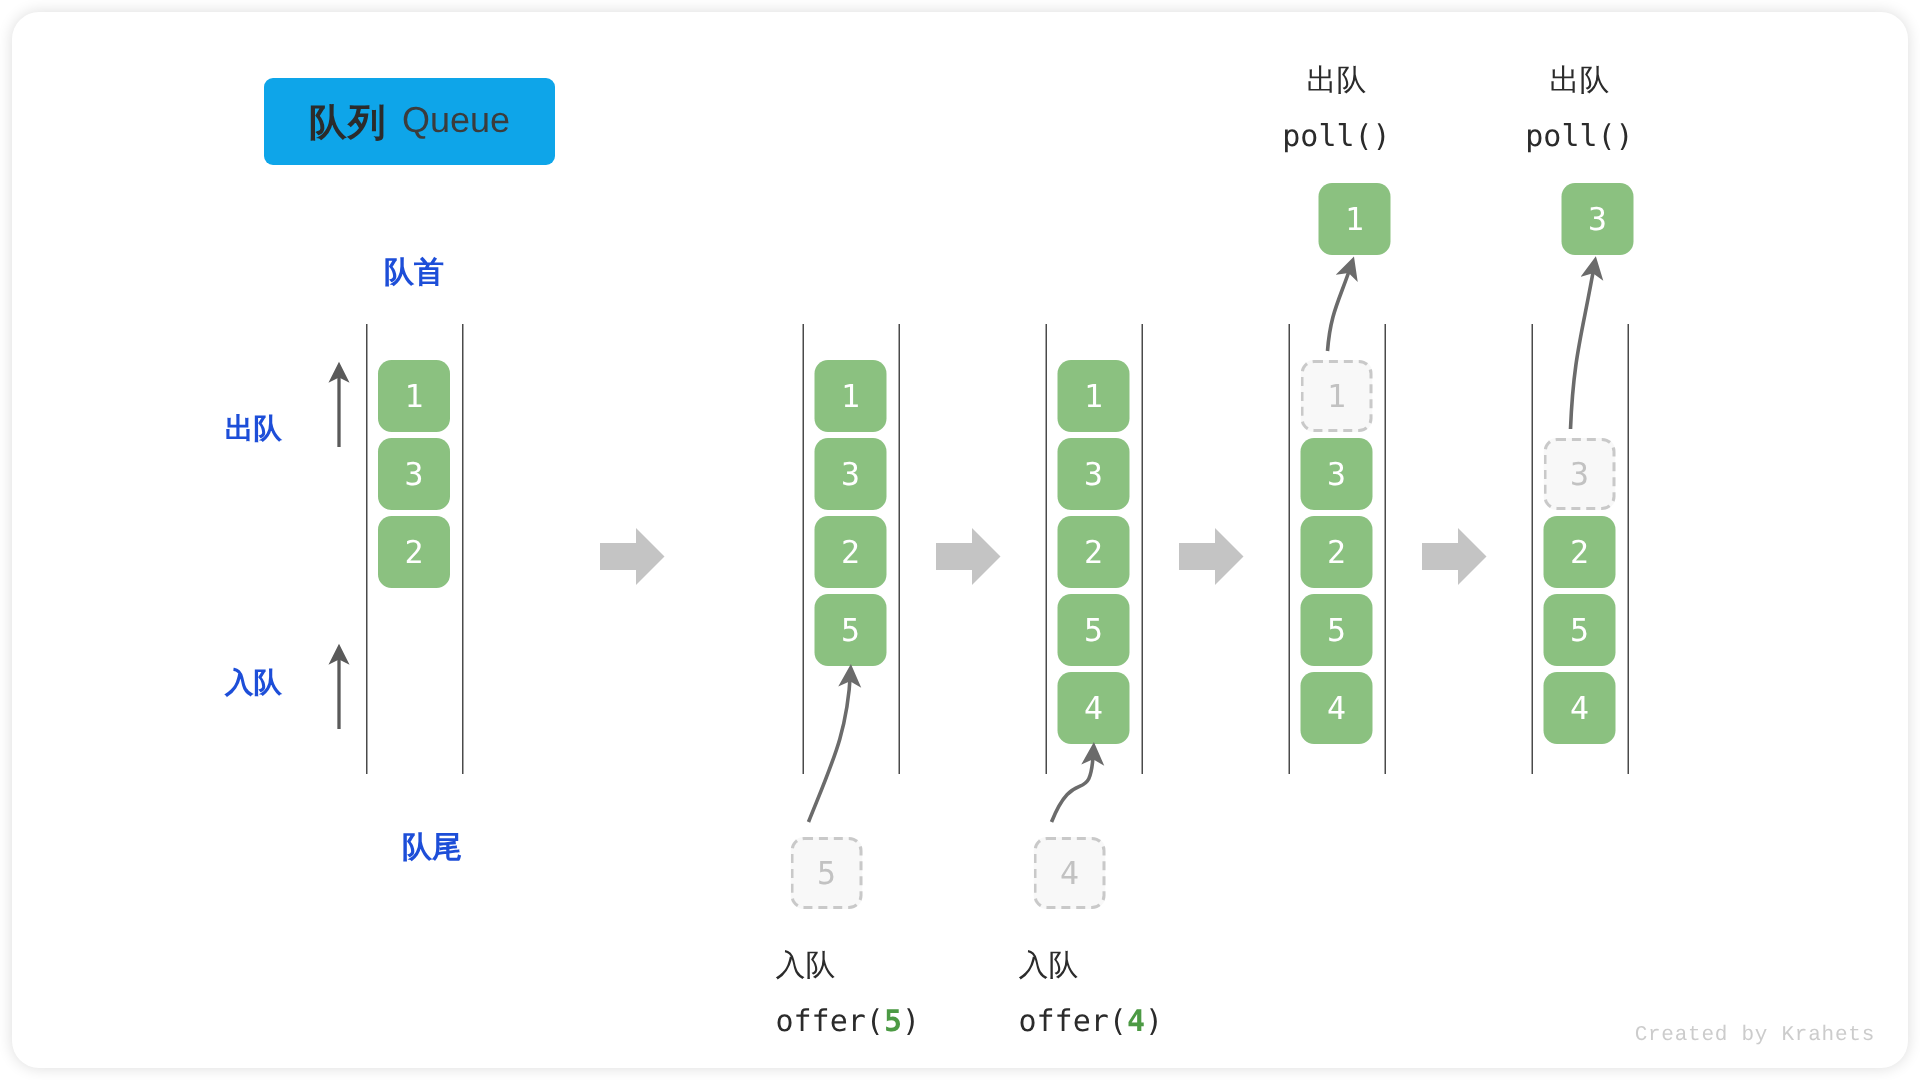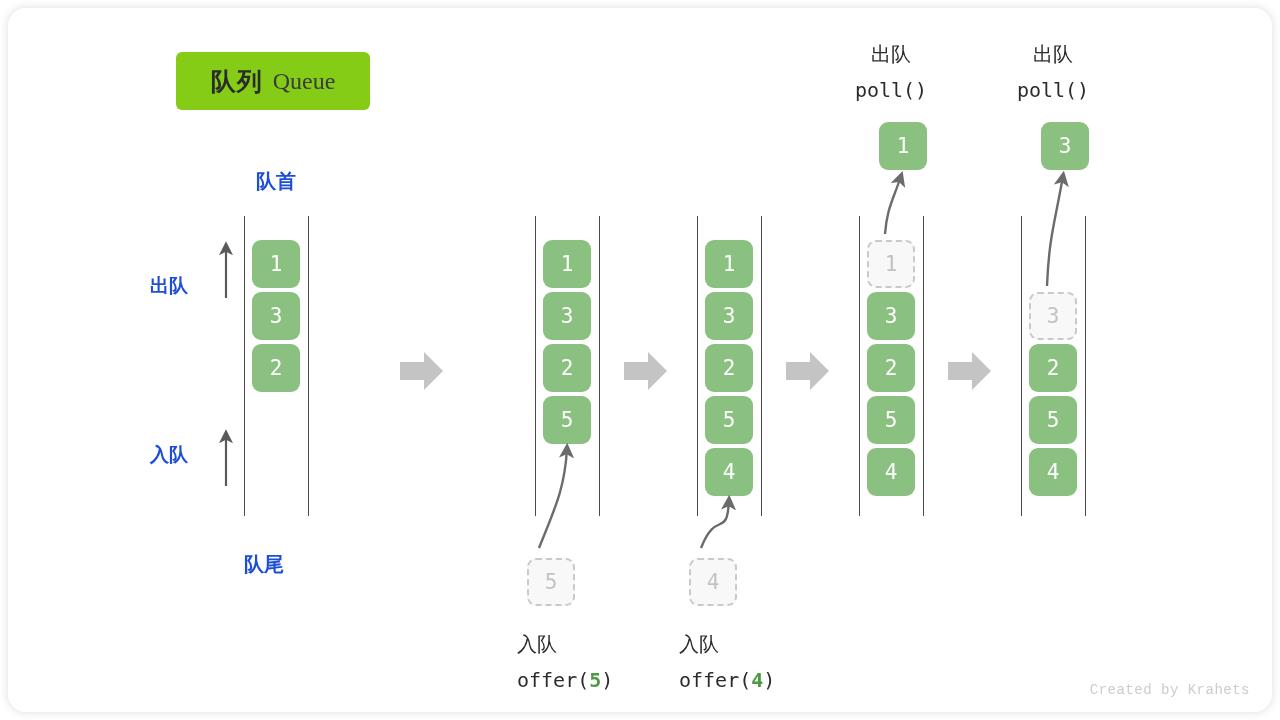--- a/index.html
+++ b/index.html
@@ -24,38 +24,38 @@
     overflow: hidden;
   }
 
   
   #title-badge {
     position: absolute;
     left: 168px;
     top: 44px;
     width: 194px;
     height: 58px;
-    background: #84cc16;
+    background: #0ea5e9;
     border-radius: 6px;
     display: flex;
     align-items: center;
     justify-content: center;
     gap: 10px;
   }
   #title-badge .cn {
     font-size: 25px;
     font-weight: bold;
     color: #2b2b2b;
     font-family: "Liberation Sans", sans-serif;
     letter-spacing: 1px;
   }
   #title-badge .en {
     font-size: 24px;
     color: #3c3c3c;
-    font-family: Liberation Serif, serif;
+    font-family: Liberation Sans, sans-serif;
   }
 
   
   .cn-bold {
     font-family: "Liberation Sans", sans-serif;
     font-weight: bold;
     color: #1d4ed8;
   }
 
   
@@ -158,21 +158,21 @@
 <body>
 
 <div id="card">
 
   <div id="title-badge">
     <span class="cn">队列</span>
     <span class="en">Queue</span>
   </div>
 
   <div class="label-head cn-bold" style="left:236px; top:160px; width:64px; text-align:center;">队首</div>
-  <div class="label-tail cn-bold" style="left:236px; top:543px; width:64px; text-align:left;">队尾</div>
+  <div class="label-tail cn-bold" style="left:236px; top:543px; width:64px; text-align:right;">队尾</div>
 
   <div class="side-label cn-bold" style="left:142px; top:265px;">出队</div>
   <div class="side-label cn-bold" style="left:142px; top:434px;">入队</div>
 
   <div id="stages">
       <div class="stage">
         <div class="rail" style="left: 236px; top: 208px; height: 300px;"></div>
         <div class="rail" style="left: 300px; top: 208px; height: 300px;"></div>
         <div class="cell filled" style="left: 244px; top: 232px;">1</div>
         <div class="cell filled" style="left: 244px; top: 284px;">3</div>

